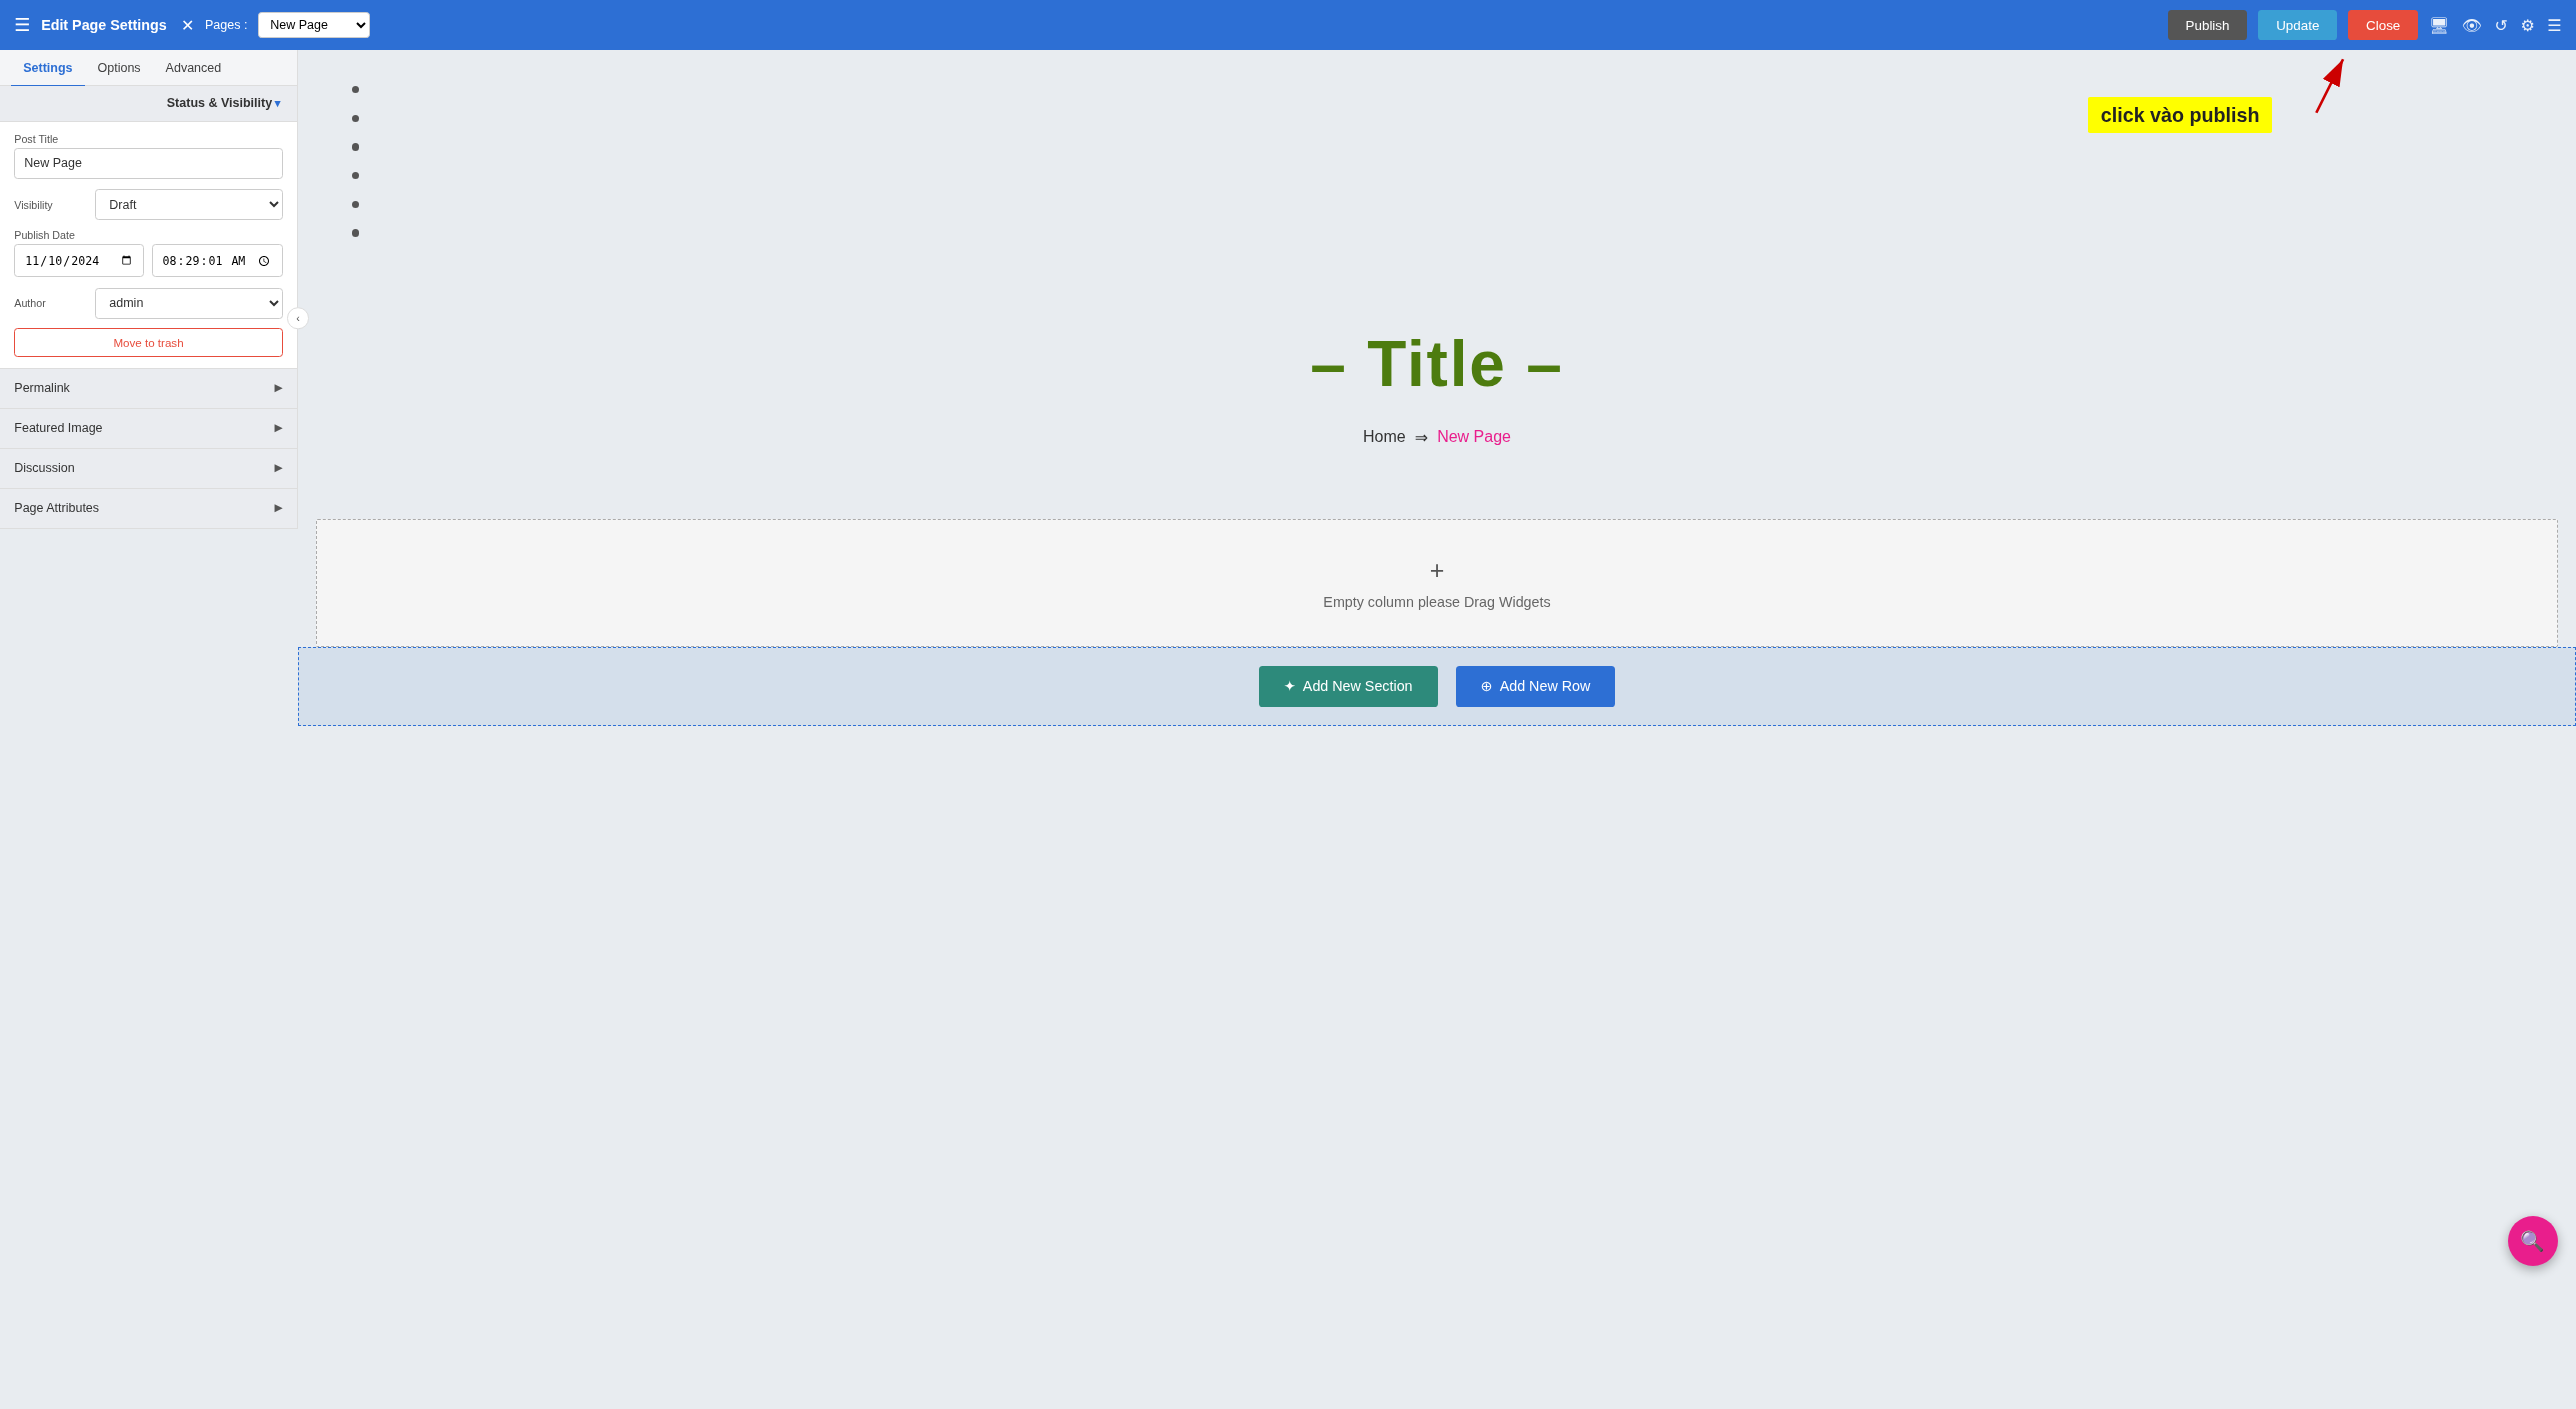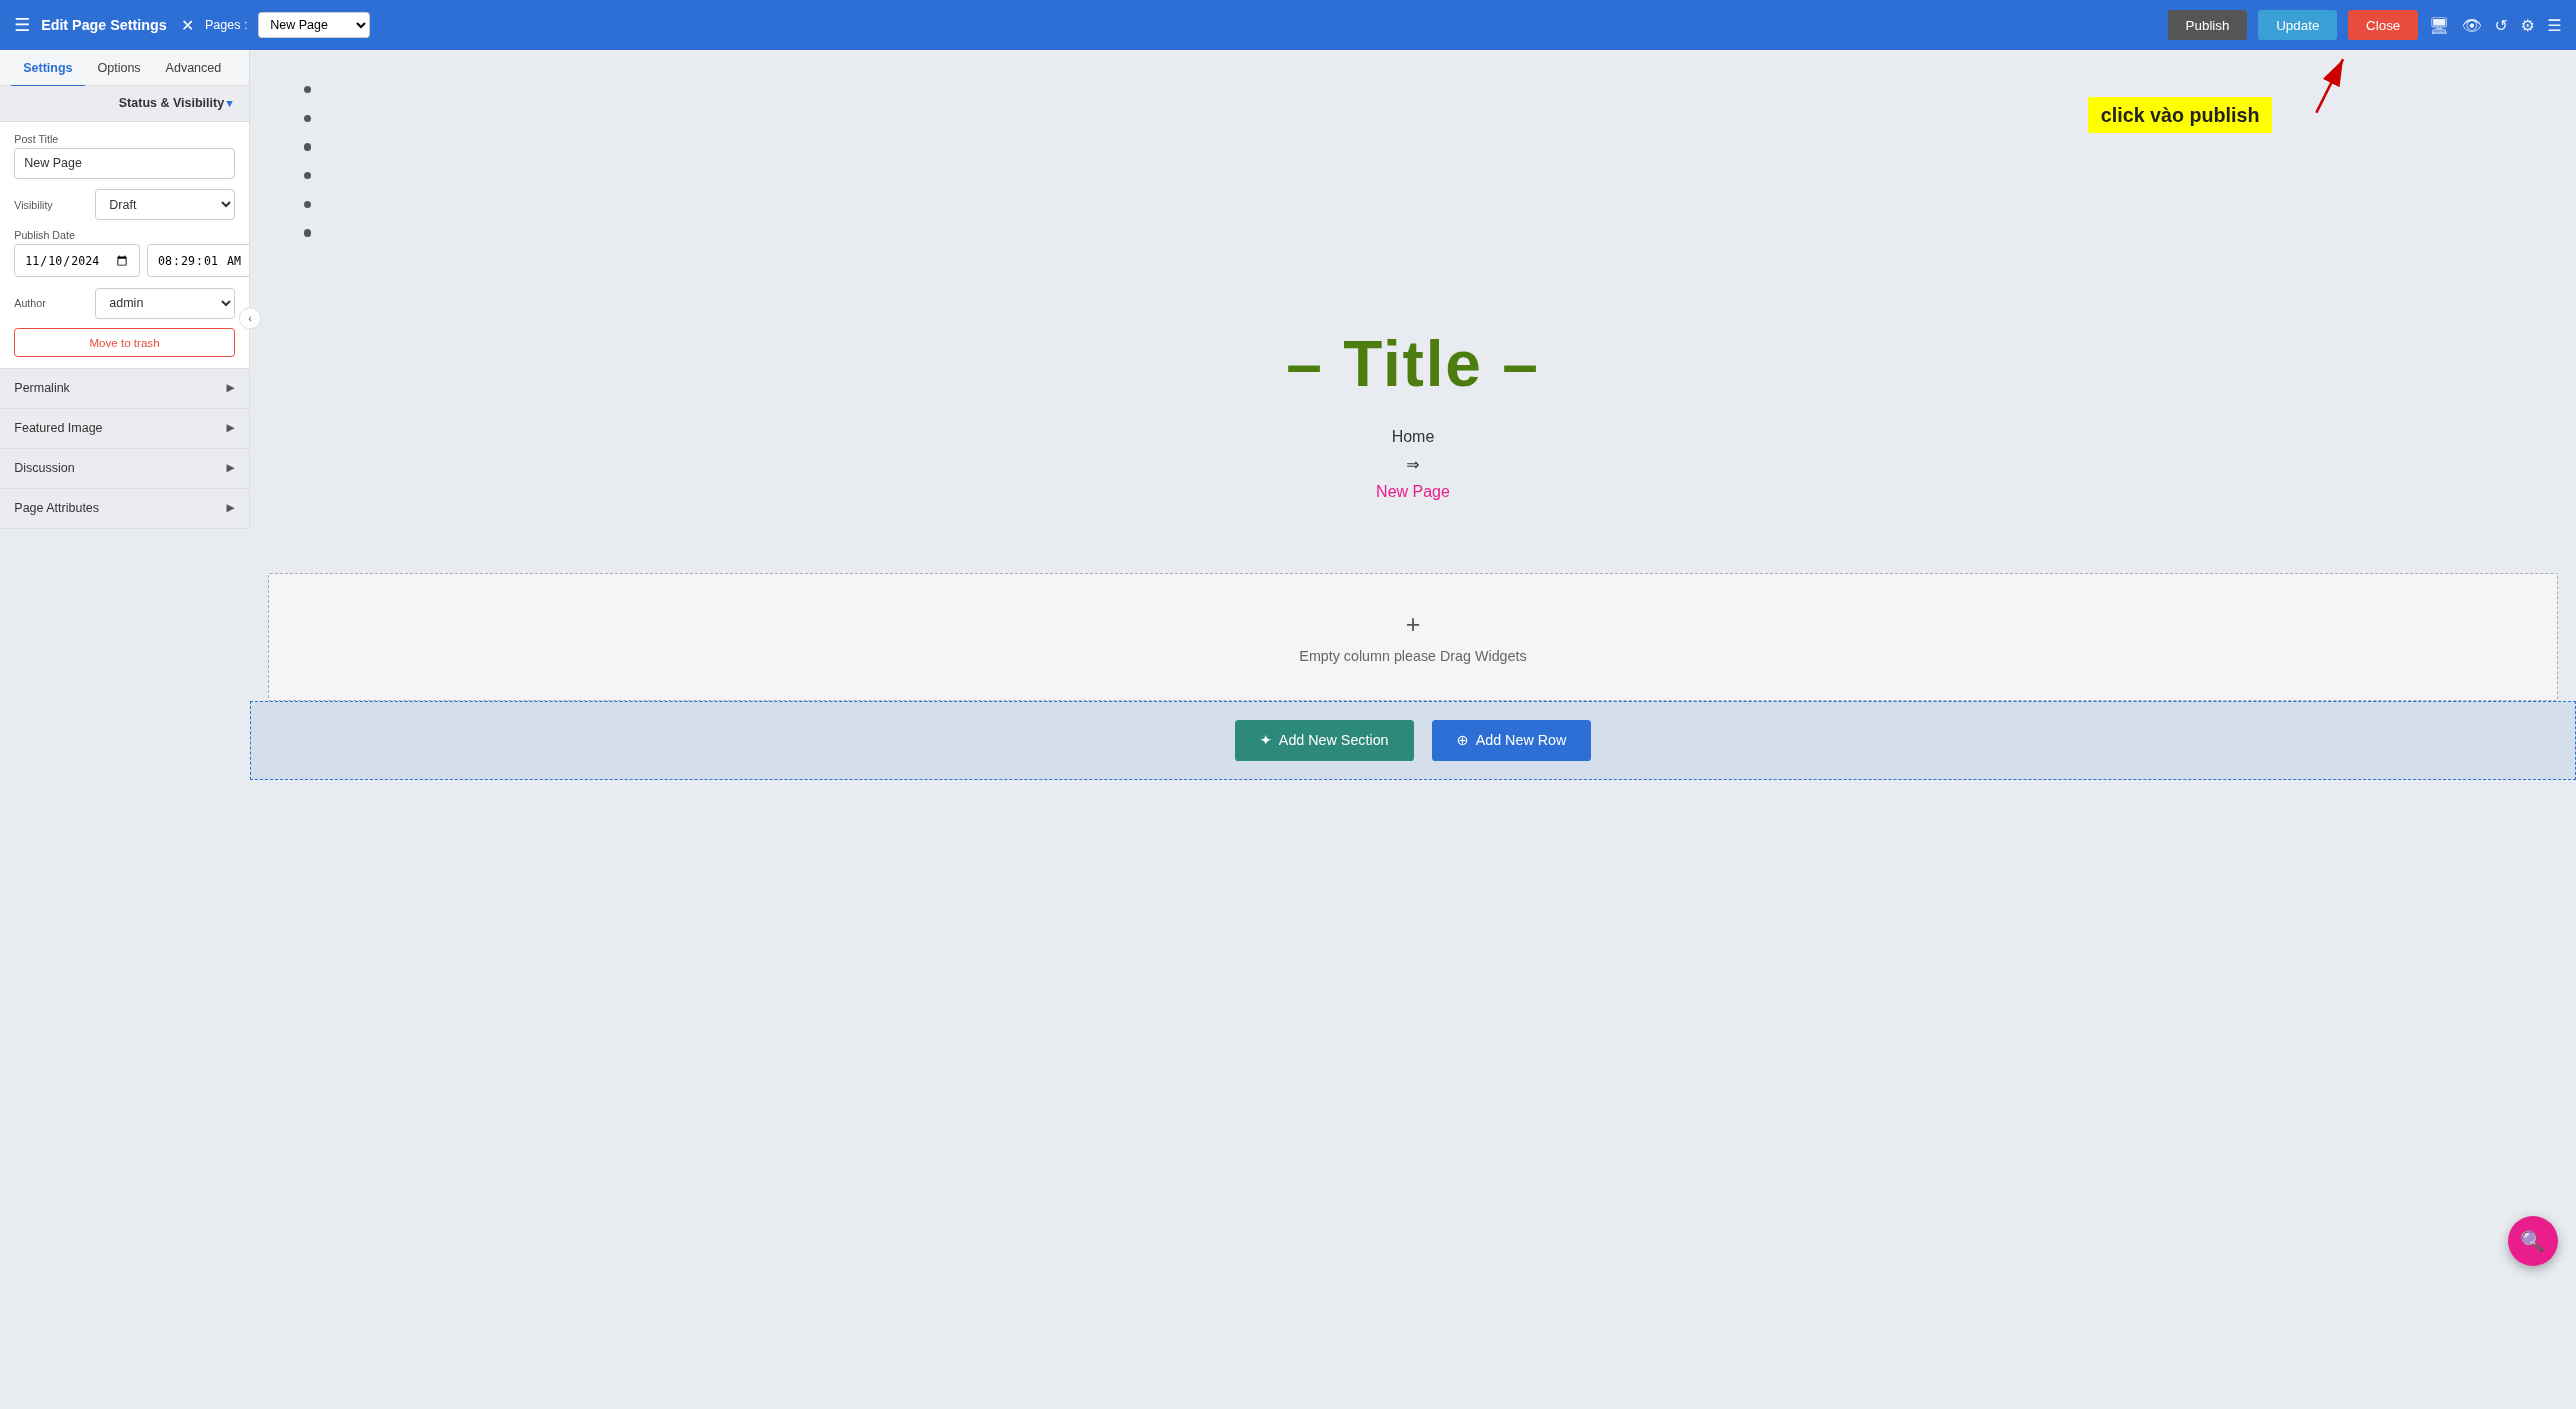--- a/index.html
+++ b/index.html
@@ -92,21 +92,21 @@
 
     
     .layout {
       display: flex;
       margin-top: 50px;
       height: calc(100vh - 50px);
     }
 
     
     .sidebar {
-      width: 250px;
+      width: 298px;
       background: #f4f5f7;
       border-right: 0.9px solid #ddd;
       display: flex;
       flex-direction: column;
       overflow-y: auto;
       flex-shrink: 0;
     }
     .sidebar-tabs {
       display: flex;
       background: #f4f5f7;
@@ -305,21 +305,20 @@
       color: #4d7c0f;
       letter-spacing: 1.8px;
       margin-bottom: 27px;
     }
     .breadcrumb {
       font-size: 16px;
       color: #333;
       display: flex;
       align-items: center;
       gap: 9px;
-      flex-direction: column;
     }
     .breadcrumb-link {
       color: #e91e8c;
       font-size: 16px;
     }
     .breadcrumb-arrow {
       color: #333;
     }
 
     

